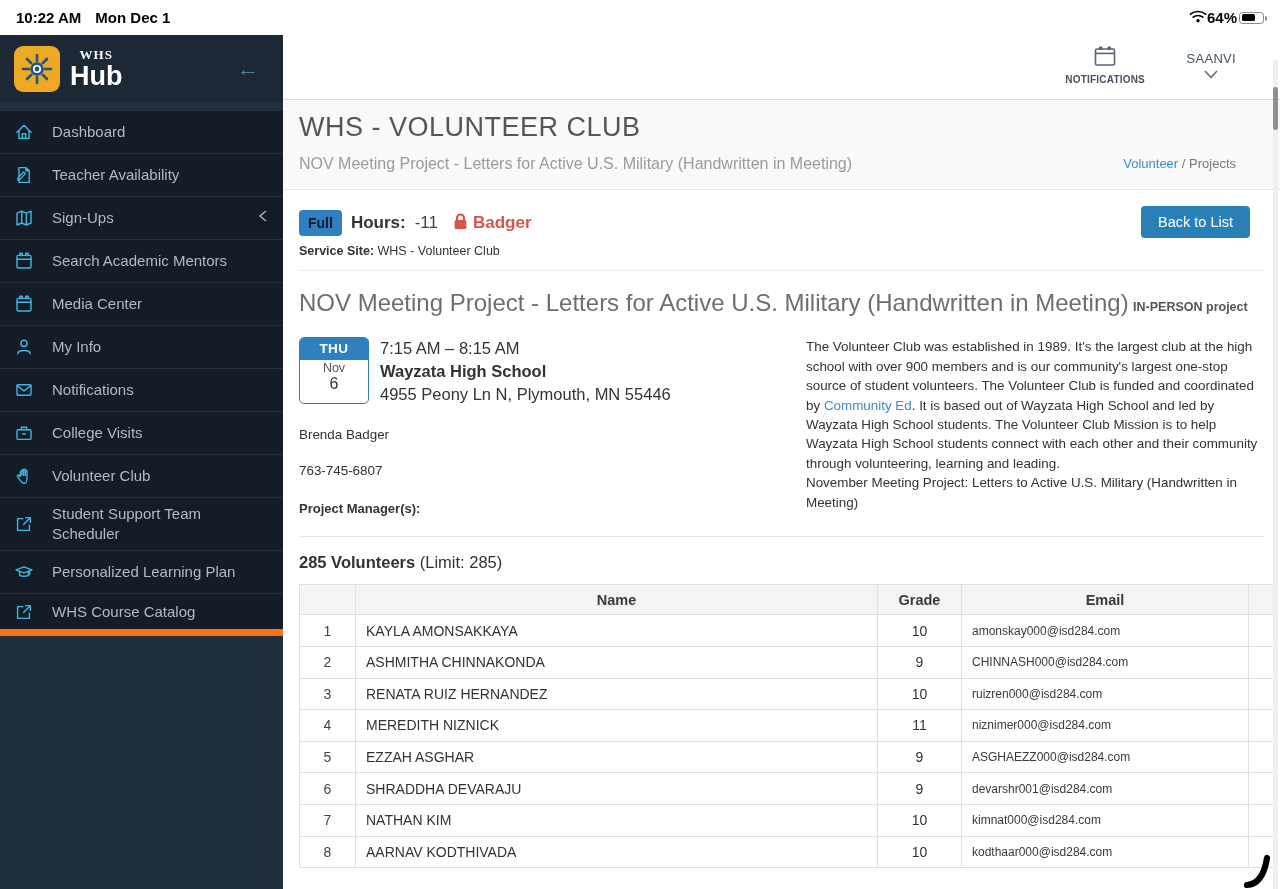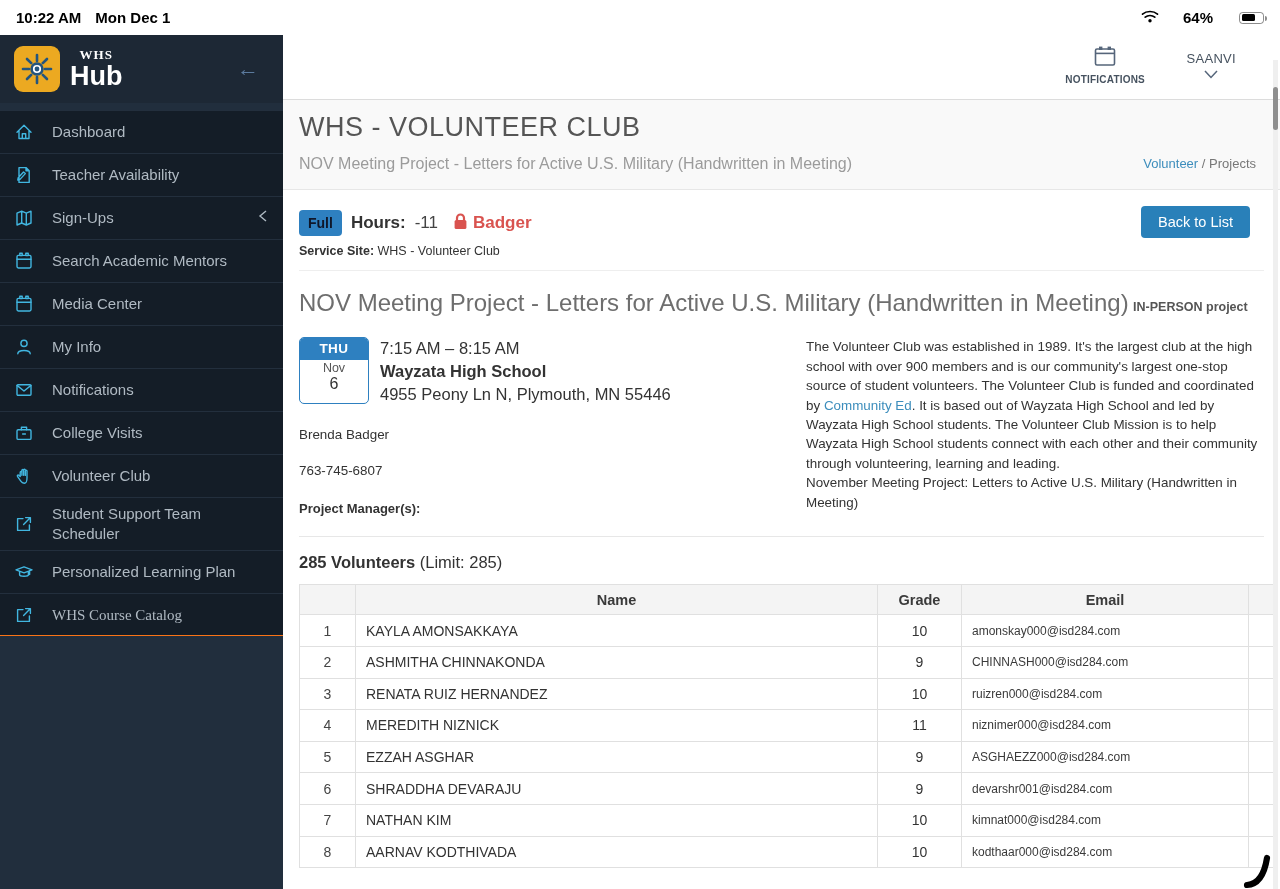--- a/index.html
+++ b/index.html
@@ -1,52 +1,52 @@
 <!DOCTYPE html>
 <html><head>
 <meta charset="utf-8">
 <style>
   * { margin:0; padding:0; box-sizing:border-box; }
   html,body { width:1280px; height:889px; overflow:hidden; font-family:"Liberation Sans", sans-serif; background:#fff; }
 
   
   .statusbar { position:absolute; left:0; top:0; width:1280px; height:35px; background:#fff; display:flex; align-items:center; justify-content:space-between; padding:0 16px; z-index:30; }
   .sb-left { display:flex; gap:14px; font-size:15px; font-weight:700; color:#000; }
-  .sb-right { display:flex; align-items:center; gap:24px; font-size:15px; font-weight:700; color:#000; }
+  .sb-right { display:flex; align-items:center; gap:0; font-size:15px; font-weight:700; color:#000; }
   .bat { position:relative; width:25px; height:12px; border:1px solid rgba(0,0,0,.45); border-radius:3.5px; margin-left:2px; }
   .bat-fill { position:absolute; left:1.5px; top:1.5px; bottom:1.5px; width:60%; background:#000; border-radius:1.5px; }
   .bat-nub { position:absolute; right:-4px; top:3px; width:2.5px; height:5px; background:rgba(0,0,0,.45); border-radius:0 2px 2px 0; }
 
   
   .sidebar { position:absolute; left:0; top:35px; width:283px; height:854px; background:#212e3d; z-index:20; }
   .logo-row { height:68px; background:#1d2835; display:flex; align-items:center; padding:0 14px; }
   .logo-badge { width:46px; height:46px; background:#eca921; border-radius:9px; display:flex; align-items:center; justify-content:center; }
   .logo-text { margin-left:10px; color:#fff; line-height:1; }
   .logo-text .l1 { font-size:13px; font-weight:700; letter-spacing:1px; font-family:"Liberation Serif", serif;text-align:center; }
   .logo-text .l2 { font-size:27px; font-weight:700; margin-top:2px; }
   .collapse-arrow { margin-left:auto; color:#5b7a9d; font-size:22px; cursor:pointer; padding-right:10px; }
   .nav { margin-top:7px; background:#141d27; }
   .nav-item { display:flex; align-items:center; min-height:43px; padding:6px 14px; border-top:1px solid #232f3d; cursor:pointer; }
-  .nav-item:last-child { border-bottom:1px solid #f97316;font-family:Liberation Serif, serif; }
+  .nav-item:last-child { border-bottom:7px solid #f97316; }
   .nav-icon { width:38px; flex:0 0 38px; display:flex; align-items:center; }
   .nav-label { color:#b0bac3; font-size:15px; line-height:20px; }
   .nav-chevron { margin-left:auto; color:#aeb9c2; }
 
   
   .main { position:absolute; left:283px; top:35px; width:997px; height:854px; background:#fff; }
   .topbar { position:relative; height:65px; background:#fff; border-bottom:1px solid #dcdcdc; box-shadow:0 1px 2px rgba(0,0,0,.05); }
   .notif { position:absolute; right:135px; top:10px; text-align:center; cursor:pointer; color:#55657a; }
   .notif-label { font-size:10px; font-weight:700; color:#46525f; margin-top:3px; letter-spacing:.2px; }
   .userbox { position:absolute; right:44px; top:16px; text-align:center; cursor:pointer; }
   .user-name { font-size:13px; color:#46525f; letter-spacing:.3px; }
 
   .headerstrip { position:relative; height:90px; background:#f9f9f9; border-bottom:1px solid #e7e7e7; padding:12px 16px 0 16px; }
   .page-title { font-size:27px; font-weight:400; color:#555; letter-spacing:.5px; }
   .page-subtitle { font-size:16px; color:#9b9b9b; margin-top:12px; max-width:700px; }
-  .breadcrumb { position:absolute; right:24px; bottom:18px; font-size:13px; color:#777; }
+  .breadcrumb { position:absolute; right:44px; bottom:18px; font-size:13px; color:#777; }
   .breadcrumb a { color:#3c8dbc; text-decoration:none; cursor:pointer; }
 
   .content { padding:0 16px; }
   .statusrow-wrap { position:relative; padding:20px 0 12px 0; border-bottom:1px solid #eee; }
   .statusrow { display:flex; align-items:center; gap:9px; }
   .full-badge { background:#2e80c0; color:#0f172a; font-size:14px; font-weight:700; padding:5px 9px; border-radius:4px; }
   .hours-label { font-size:17px; font-weight:700; color:#333; }
   .hours-value { font-size:17px; color:#444; }
   .locked { display:flex; align-items:center; gap:5px; margin-left:6px; }
   .locked-label { color:#d9534f; font-size:17px; font-weight:700; }

